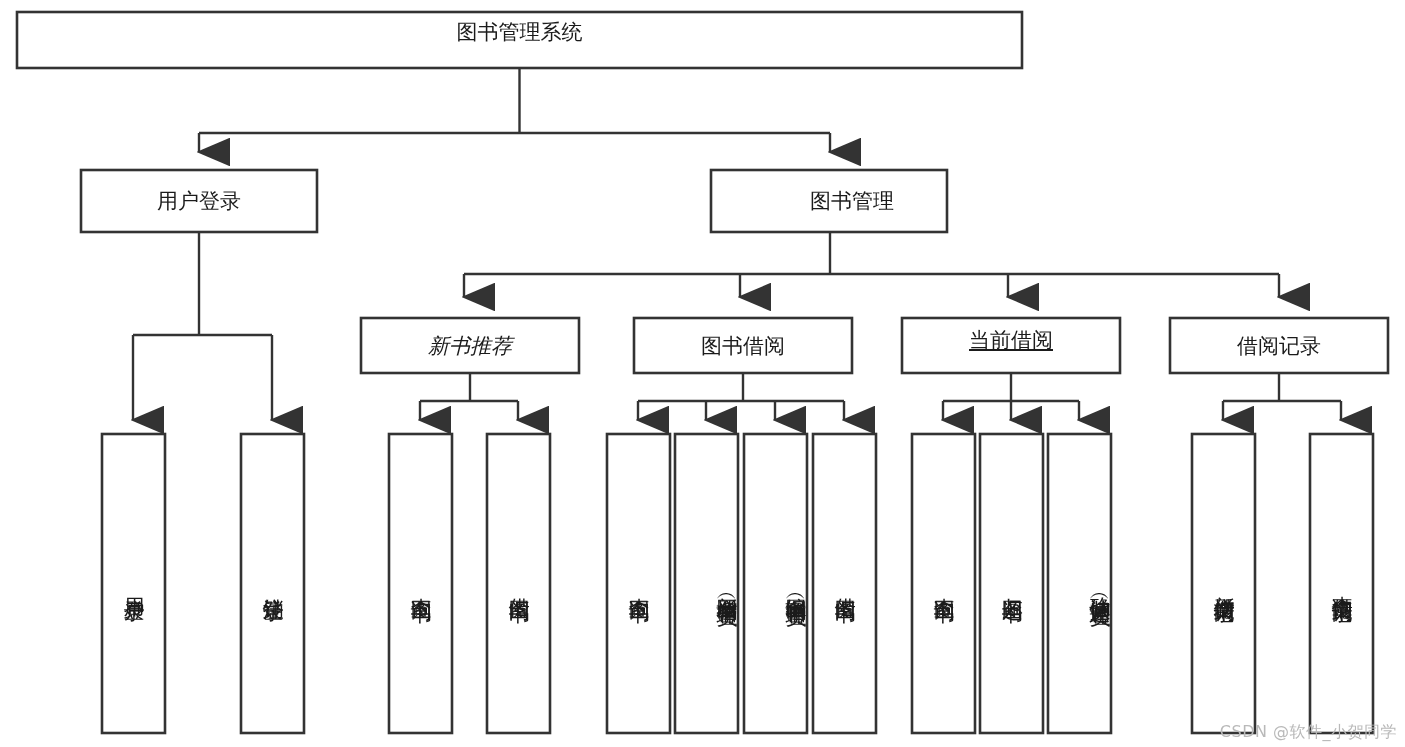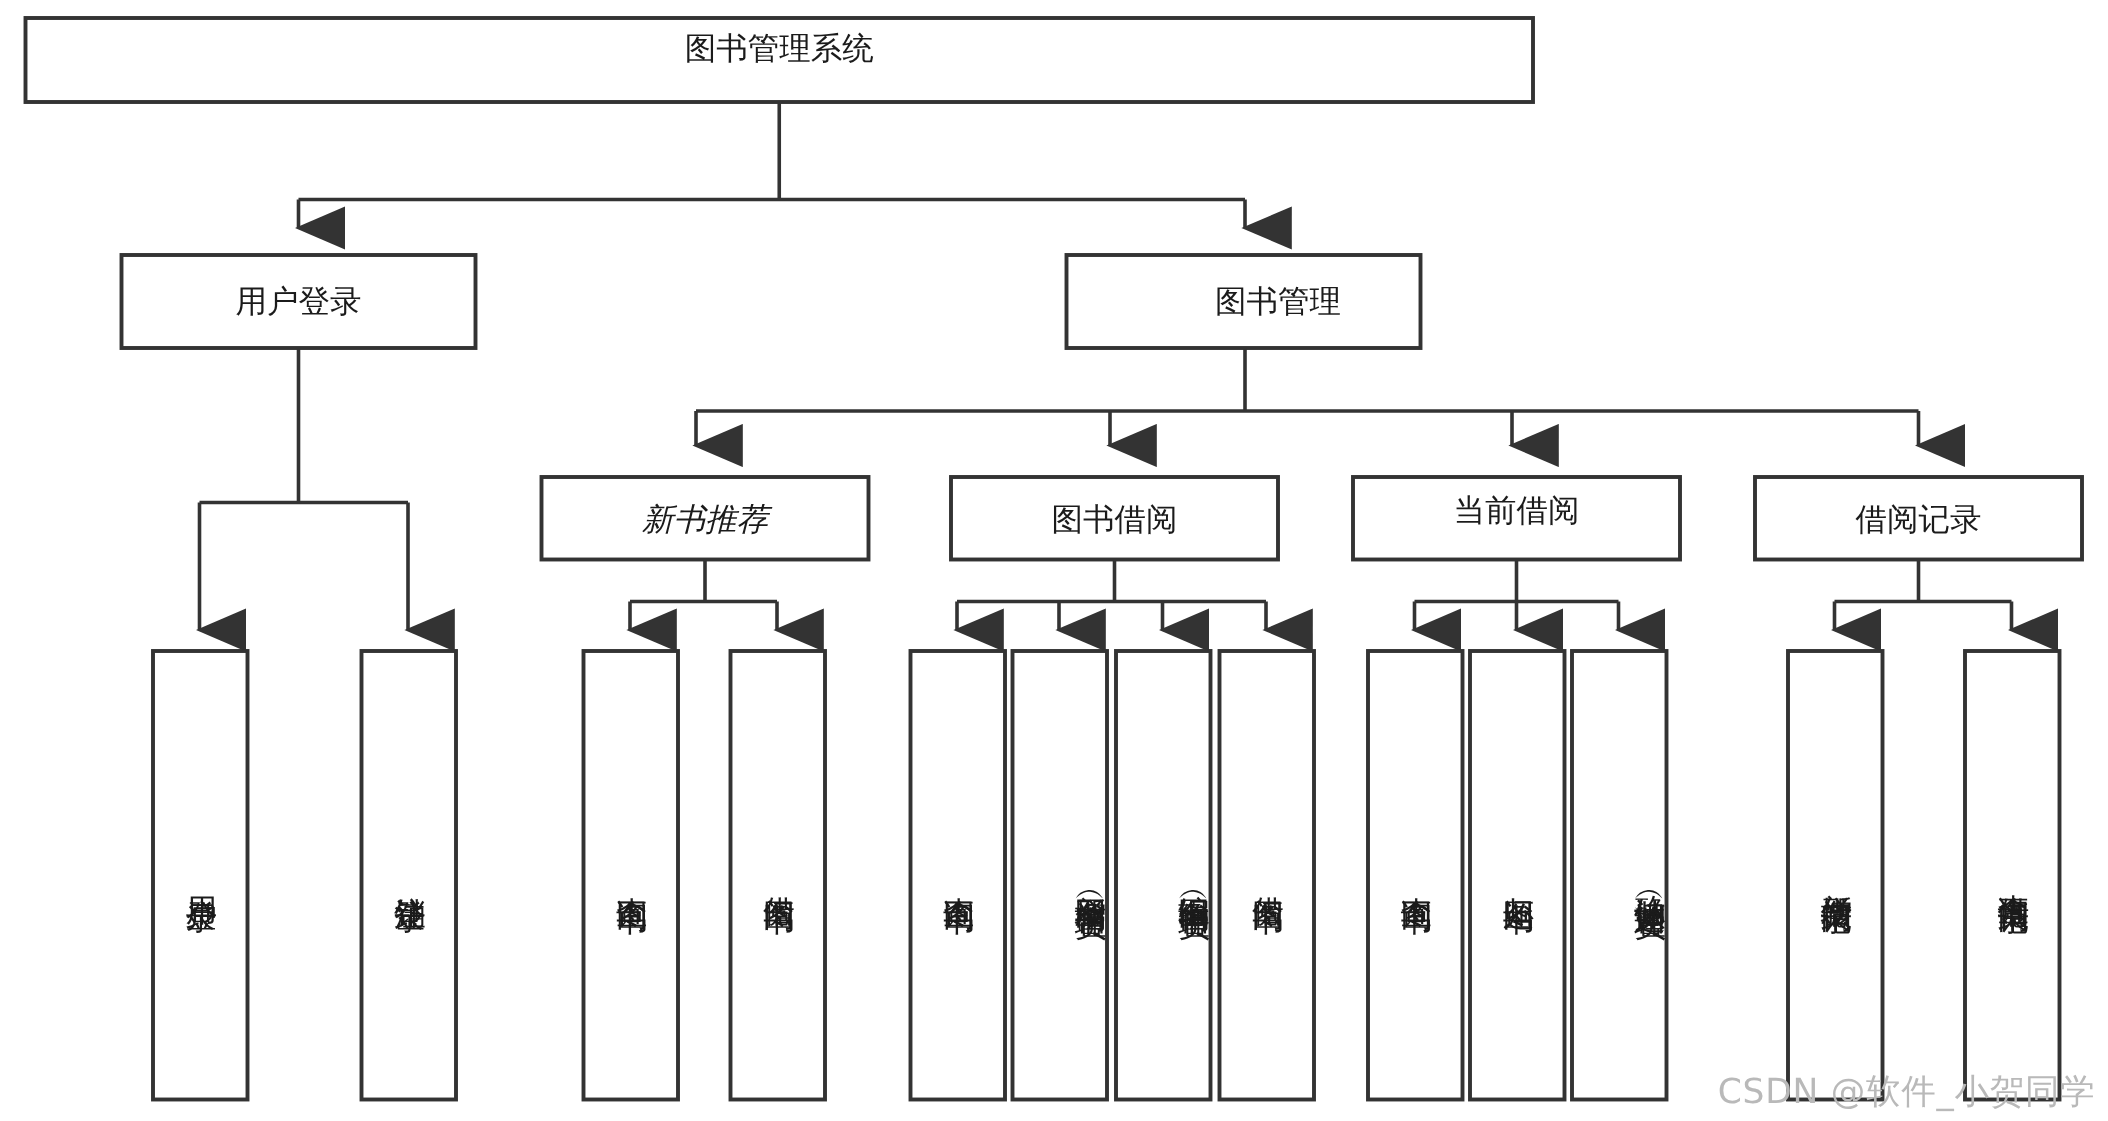--- a/index.html
+++ b/index.html
@@ -63,21 +63,21 @@
     justify-content: center;
     font-size: 21px;
     color: #1b1b1b;
     white-space: nowrap;
     pointer-events: none;
   }
   .watermark {
     position: absolute;
     right: 8px;
     bottom: 4px;
-    font-size: 23px;
+    font-size: 16px;
     color: #b9b9b9;
     letter-spacing: 0.5px;
     white-space: nowrap;
     pointer-events: none;
     margin-left: 29px;
   }
 </style>
 </head>
 <body>
 
@@ -186,21 +186,21 @@
   </div>
 
   <div class="hlabel-wrap" style="left:361px; top:318px; width:218px; height:55px;font-style:italic;">
     <span>新书推荐</span>
   </div>
 
   <div class="hlabel-wrap" style="left:634px; top:318px; width:218px; height:55px;">
     <span>图书借阅</span>
   </div>
 
-  <div class="hlabel-wrap" style="left:902px; top:318px; width:218px; height:44px;">
+  <div class="hlabel-wrap" style="left:902px; top:318px; width:218px; height:44px;text-decoration:underline;">
     <span>当前借阅</span>
   </div>
 
   <div class="hlabel-wrap" style="left:1170px; top:318px; width:218px; height:55px;border-radius:21px;">
     <span>借阅记录</span>
   </div>
 
   <div class="vlabel-wrap" style="left:102px; top:434px; width:63px; height:299px;">
     <span>用户登录</span>
   </div>

